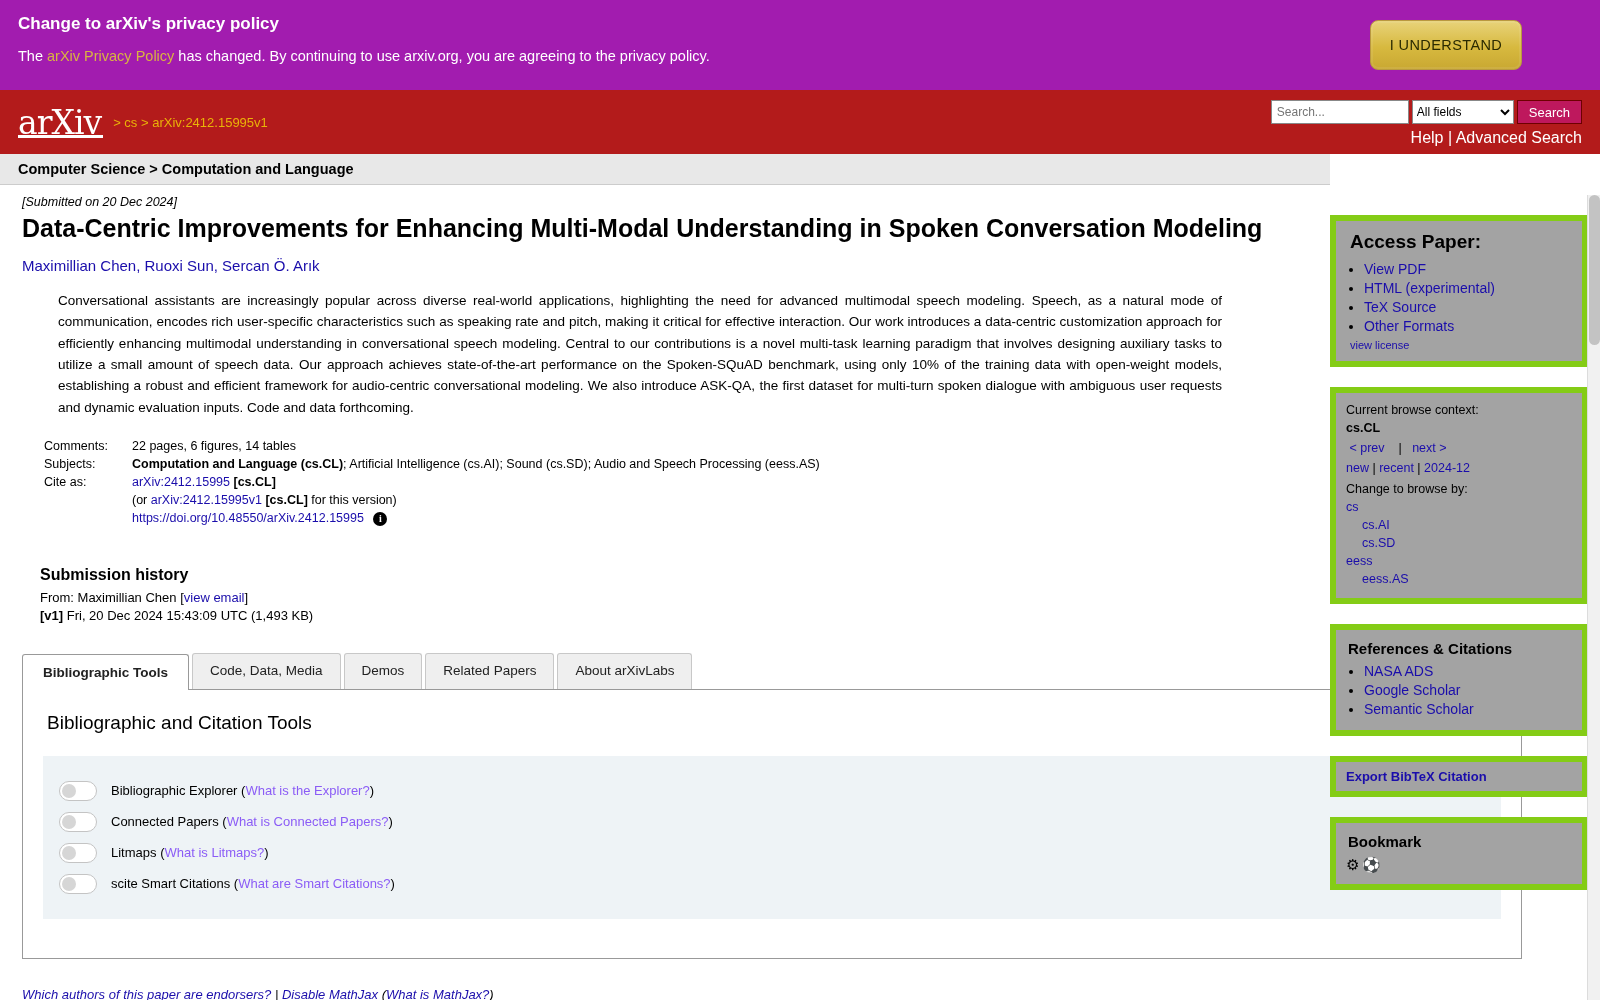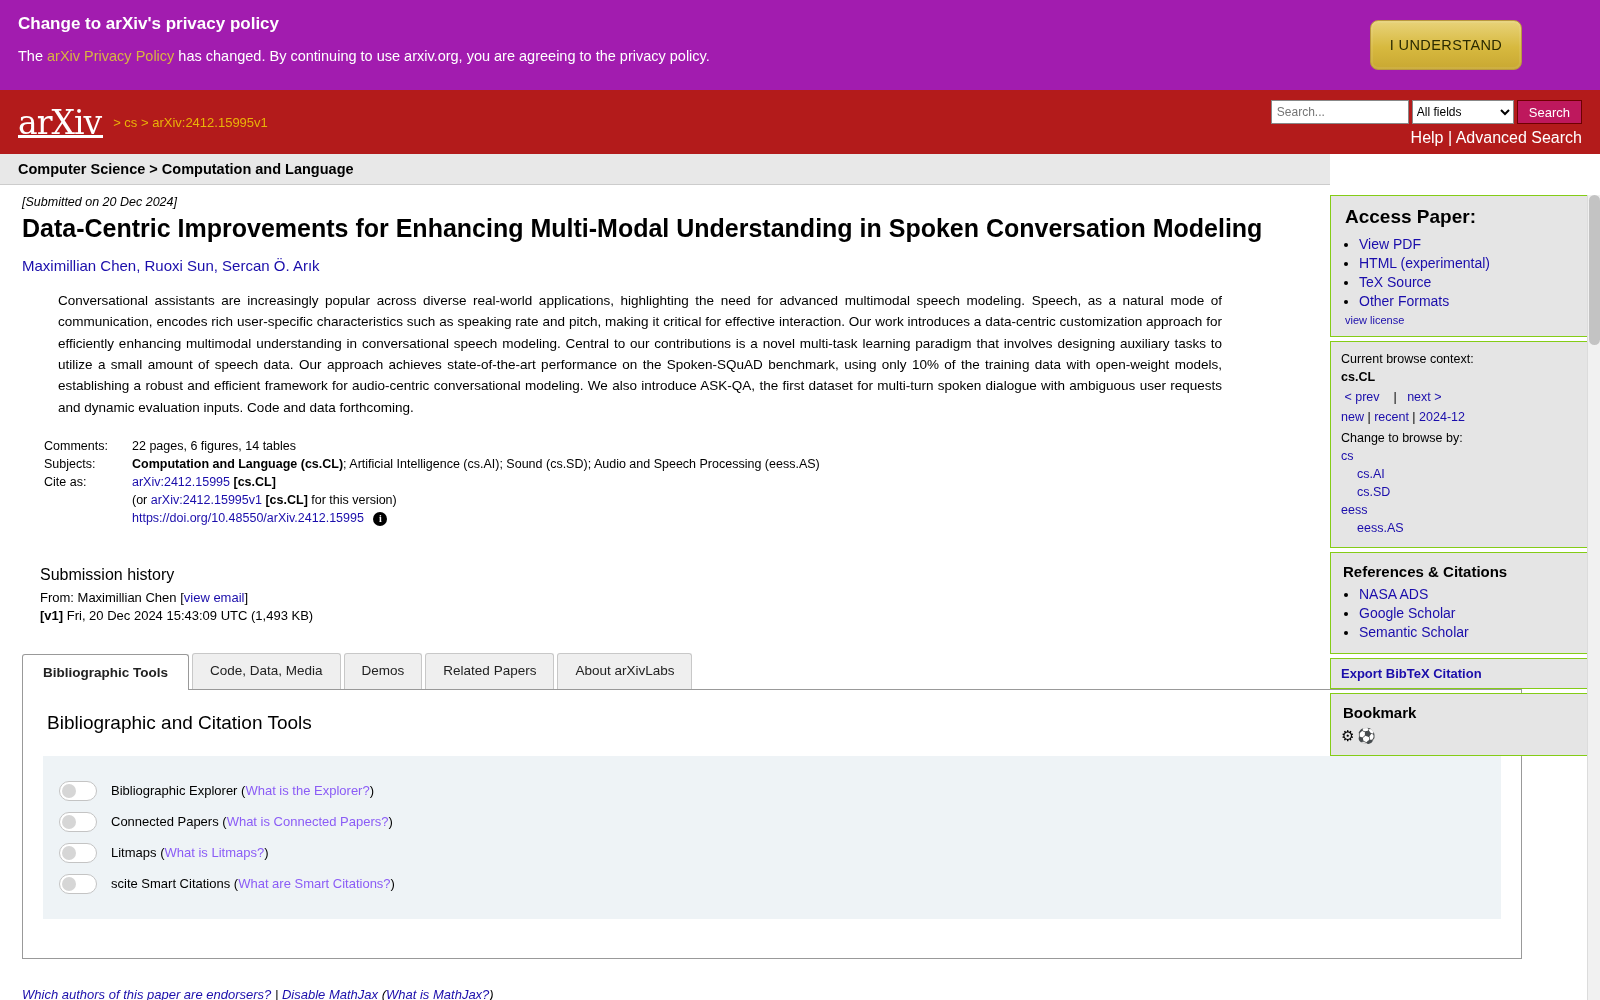--- a/index.html
+++ b/index.html
@@ -168,36 +168,37 @@
     font-weight: bold;
     text-align: center;
     line-height: 14px;
     font-family: "Liberation Serif", serif;
     vertical-align: middle;
     margin-left: 6px;
   }
   .submission-history {
     margin: 22px 0 0 22px;
   }
-  .sh-title { font-size: 16px; font-weight: normal; margin-bottom: 6px; margin-top: 37px; }
+  .sh-title { font-size: 16px; font-weight: bold; margin-bottom: 6px; margin-top: 37px; }
   .sh-line { font-size: 13px; margin: 3px 0; }
 
   
   .sidebar {
     position: absolute;
     top: 0;
     left: 1330px;
     width: 258px;
     font-size: 13px;
   }
   .side-box {
-    border: 1px solid #84cc16;
-    background: #e5e5e5;
+    border: 6px solid #84cc16;
+    background: #a3a3a3;
     padding: 8px 10px 10px 10px;
     margin-bottom: 4px;
+    margin-top: 20px;
   }
   .side-box h2 {
     font-size: 19px;
     margin: 2px 0 8px 4px;
     font-weight: bold;
   }
   .side-box h3 {
     font-size: 15px;
     margin: 2px 0 6px 2px;
     font-weight: bold;

